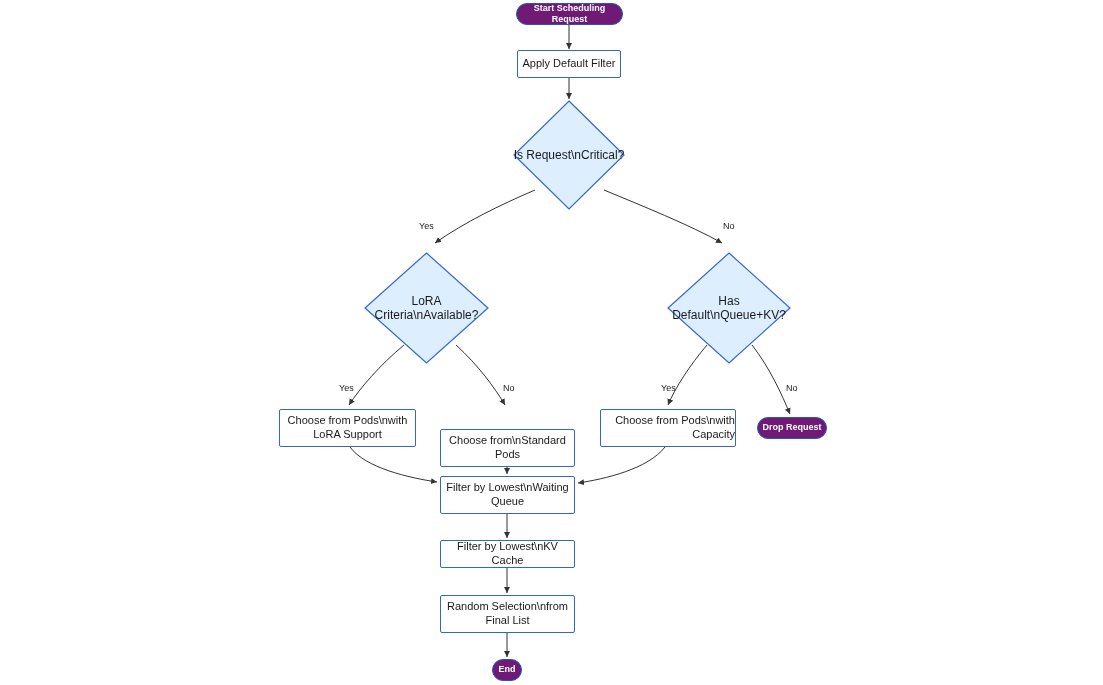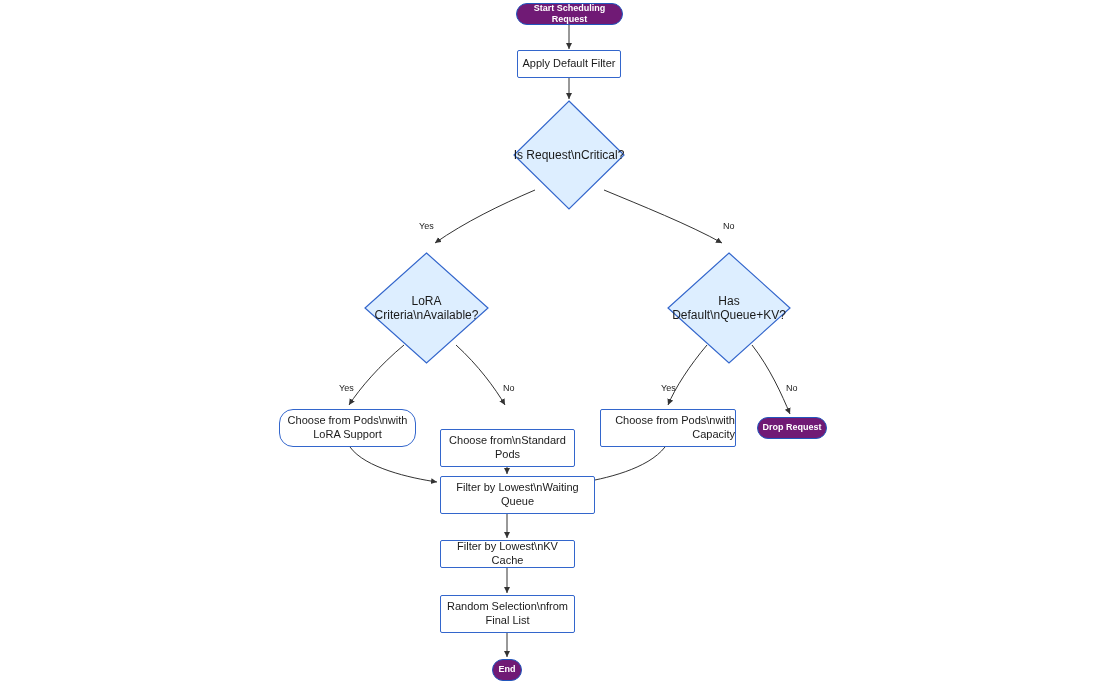--- a/index.html
+++ b/index.html
@@ -123,25 +123,25 @@
           <polygon points="62.5,1 124,56 62.5,111 1,56" fill="#ddeeff" stroke="#3366cc" stroke-width="1.2"></polygon>
         </svg>
         <div class="diamond-label">LoRA Criteria\nAvailable?</div>
       </div>
       <div class="diamond-wrap" style="left: 667px; top: 252px; width: 124px; height: 112px;">
         <svg class="diamond-shape" viewBox="0 0 124 112" preserveAspectRatio="none">
           <polygon points="62,1 123,56 62,111 1,56" fill="#ddeeff" stroke="#3366cc" stroke-width="1.2"></polygon>
         </svg>
         <div class="diamond-label">Has Default\nQueue+KV?</div>
       </div>
-      <div class="node rect" style="left: 279px; top: 409px; width: 137px; height: 38px; border-radius: 14px;"><span>Choose from Pods\nwith LoRA Support</span></div>
+      <div class="node rect" style="left: 279px; top: 409px; width: 137px; height: 38px;"><span>Choose from Pods\nwith LoRA Support</span></div>
       <div class="node rect" style="left: 440px; top: 429px; width: 135px; height: 38px;"><span>Choose from\nStandard Pods</span></div>
       <div class="node rect" style="left: 600px; top: 409px; width: 136px; height: 38px; text-align: right;"><span>Choose from Pods\nwith Capacity</span></div>
       <div class="node round" style="left: 757px; top: 417px; width: 70px; height: 22px; text-align: right;"><span>Drop Request</span></div>
-      <div class="node rect" style="left: 440px; top: 476px; width: 155px; height: 38px;"><span>Filter by Lowest\nWaiting Queue</span></div>
+      <div class="node rect" style="left: 440px; top: 476px; width: 135px; height: 38px;"><span>Filter by Lowest\nWaiting Queue</span></div>
       <div class="node rect" style="left: 440px; top: 540px; width: 135px; height: 28px;"><span>Filter by Lowest\nKV Cache</span></div>
       <div class="node rect" style="left: 440px; top: 595px; width: 135px; height: 38px;"><span>Random Selection\nfrom Final List</span></div>
       <div class="node round" style="left: 492px; top: 659px; width: 30px; height: 22px;"><span>End</span></div>
     </div>
   <div id="labels-layer">
       <div class="edge-label" style="left: 419px; top: 221px;">Yes</div>
       <div class="edge-label" style="left: 723px; top: 221px;">No</div>
       <div class="edge-label" style="left: 339px; top: 383px;">Yes</div>
       <div class="edge-label" style="left: 503px; top: 383px;">No</div>
       <div class="edge-label" style="left: 661px; top: 383px;">Yes</div>

